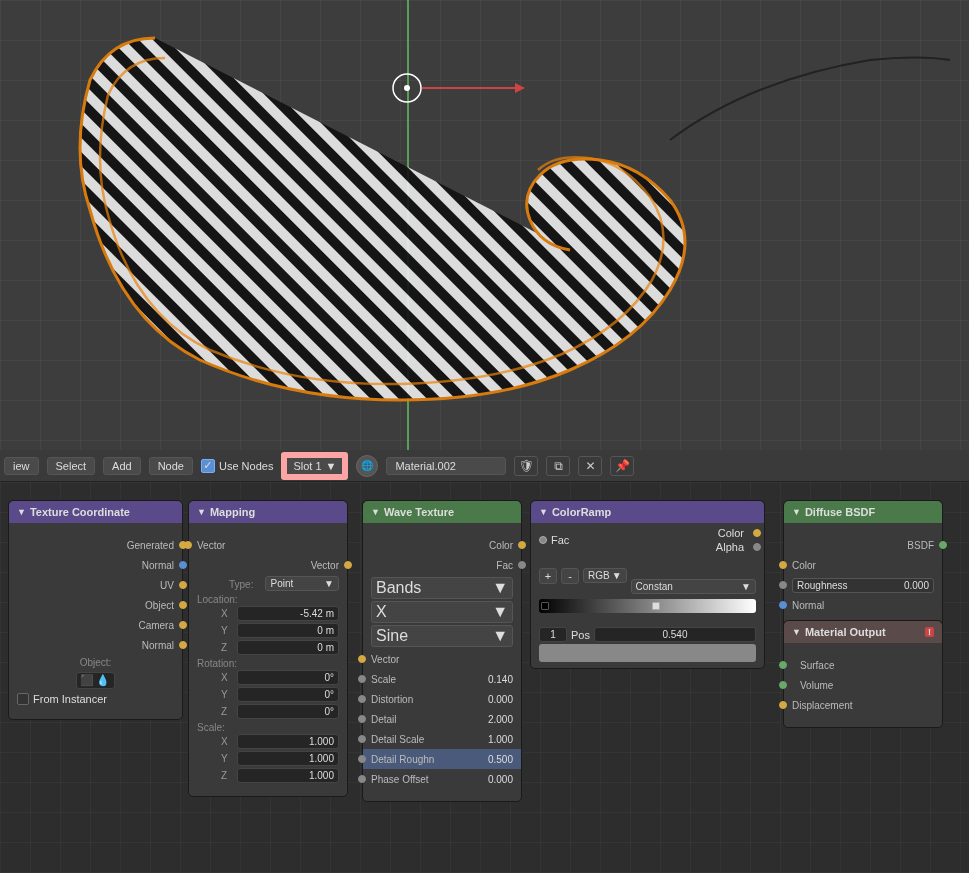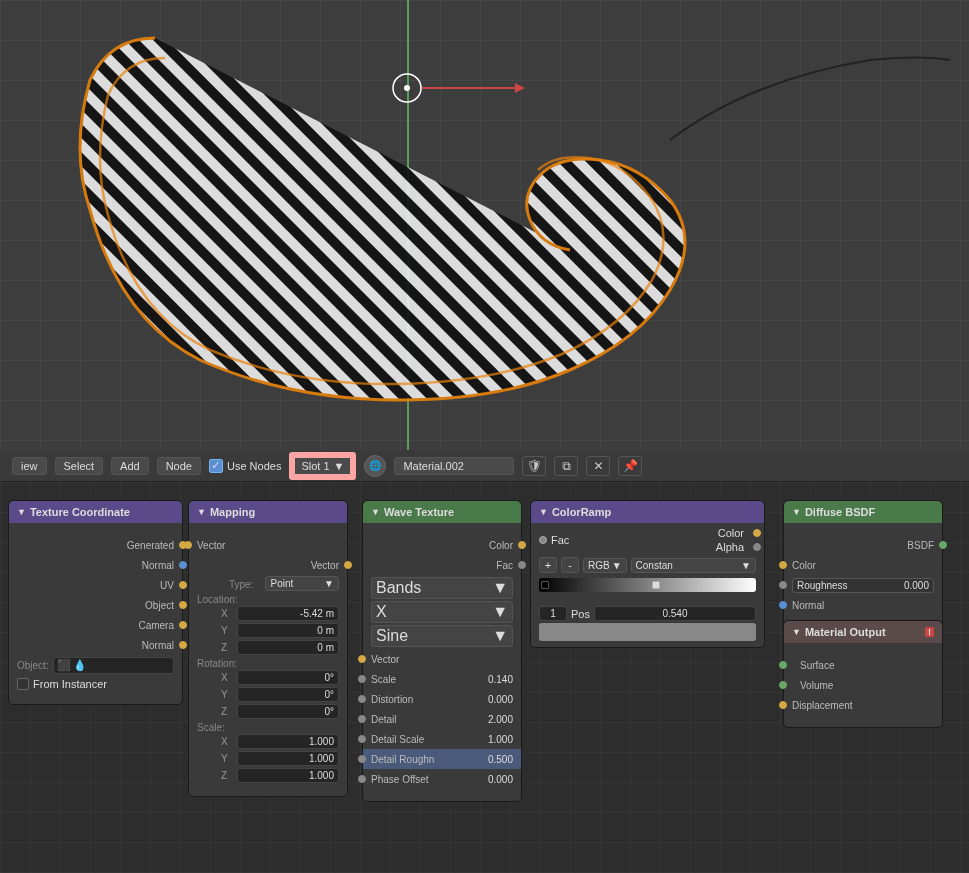--- a/index.html
+++ b/index.html
@@ -61,21 +61,21 @@
       width: 969px; height: 423px;
       background: #2d2d2d;
     }
 
     
     .node-toolbar {
       background: #3a3a3a;
       height: 32px;
       display: flex;
       align-items: center;
-      padding: 0 12px;
+      padding: 0 4px;
       gap: 8px;
       border-bottom: 1px solid #222;
     }
     .node-toolbar-btn {
       background: #4a4a4a;
       border: 1px solid #555;
       border-radius: 3px;
       padding: 2px 8px;
       cursor: pointer;
       color: #ddd;
@@ -350,20 +350,21 @@
       top: 0; left: 0;
       width: 100%; height: 100%;
       pointer-events: none;
     }
 
     
     .object-field-row {
       display: flex; align-items: center;
       padding: 2px 8px;
       gap: 4px;
+      flex-direction: column;
     }
     .object-label { color: #888; font-size: 10px; }
     .object-field {
       background: #252525;
       border: 1px solid #444;
       border-radius: 3px;
       display: flex; align-items: center;
       padding: 1px 4px;
       gap: 2px;
       flex: 1;
@@ -698,21 +699,21 @@
           </div>
         </div>
 
         <div class="colorramp-buttons">
           <div class="cr-btn">+</div>
           <div class="cr-btn">-</div>
           <div class="cr-mode-select">
             <span>RGB</span>
             <span>▼</span>
           </div>
-          <div class="cr-interp-select" style="display:flex; align-items:center; justify-content:space-between;">
+          <div class="cr-interp-select" style="display:flex; align-items:center; justify-content:space-between;margin-top:22px;">
             <span>Constan</span>
             <span>▼</span>
           </div>
         </div>
 
         <div style="position:relative; height:24px; margin: 2px 0">
           <div class="cr-gradient-bar" style="height:14px; margin-top:5px">
             <div class="cr-gradient-marker" style="left: 2px; top:3px; background:#000; border:1px solid #555"></div>
             <div class="cr-gradient-marker" style="left: calc(54% - 4px); top:3px; background:#ddd; border:1px solid #aaa"></div>
           </div>

